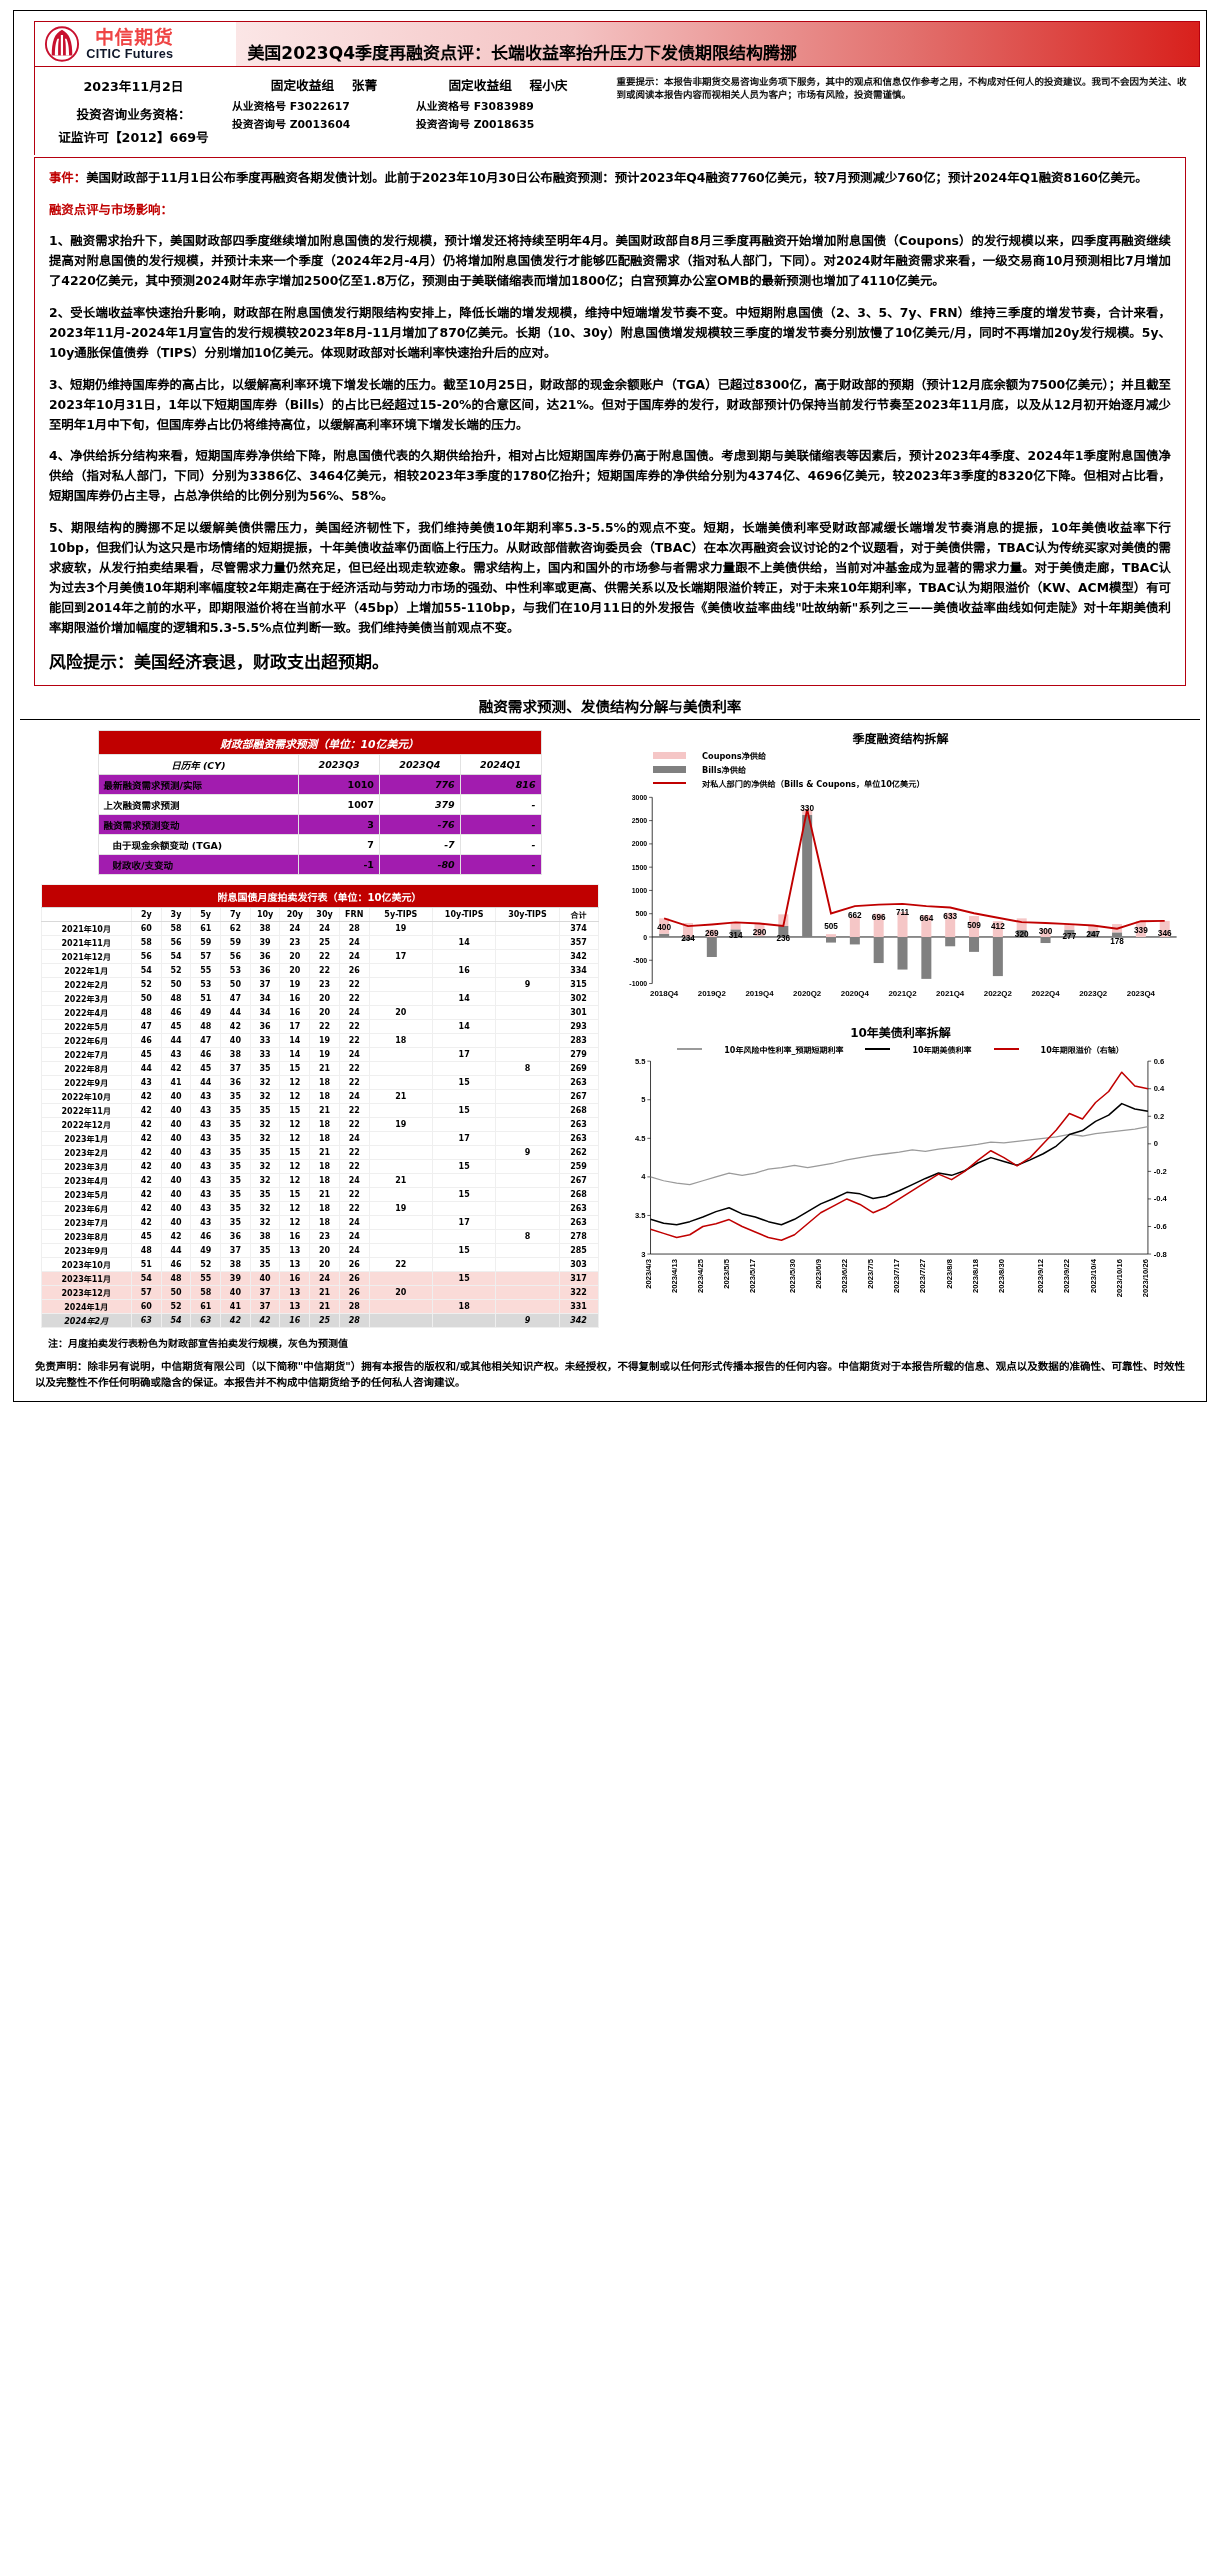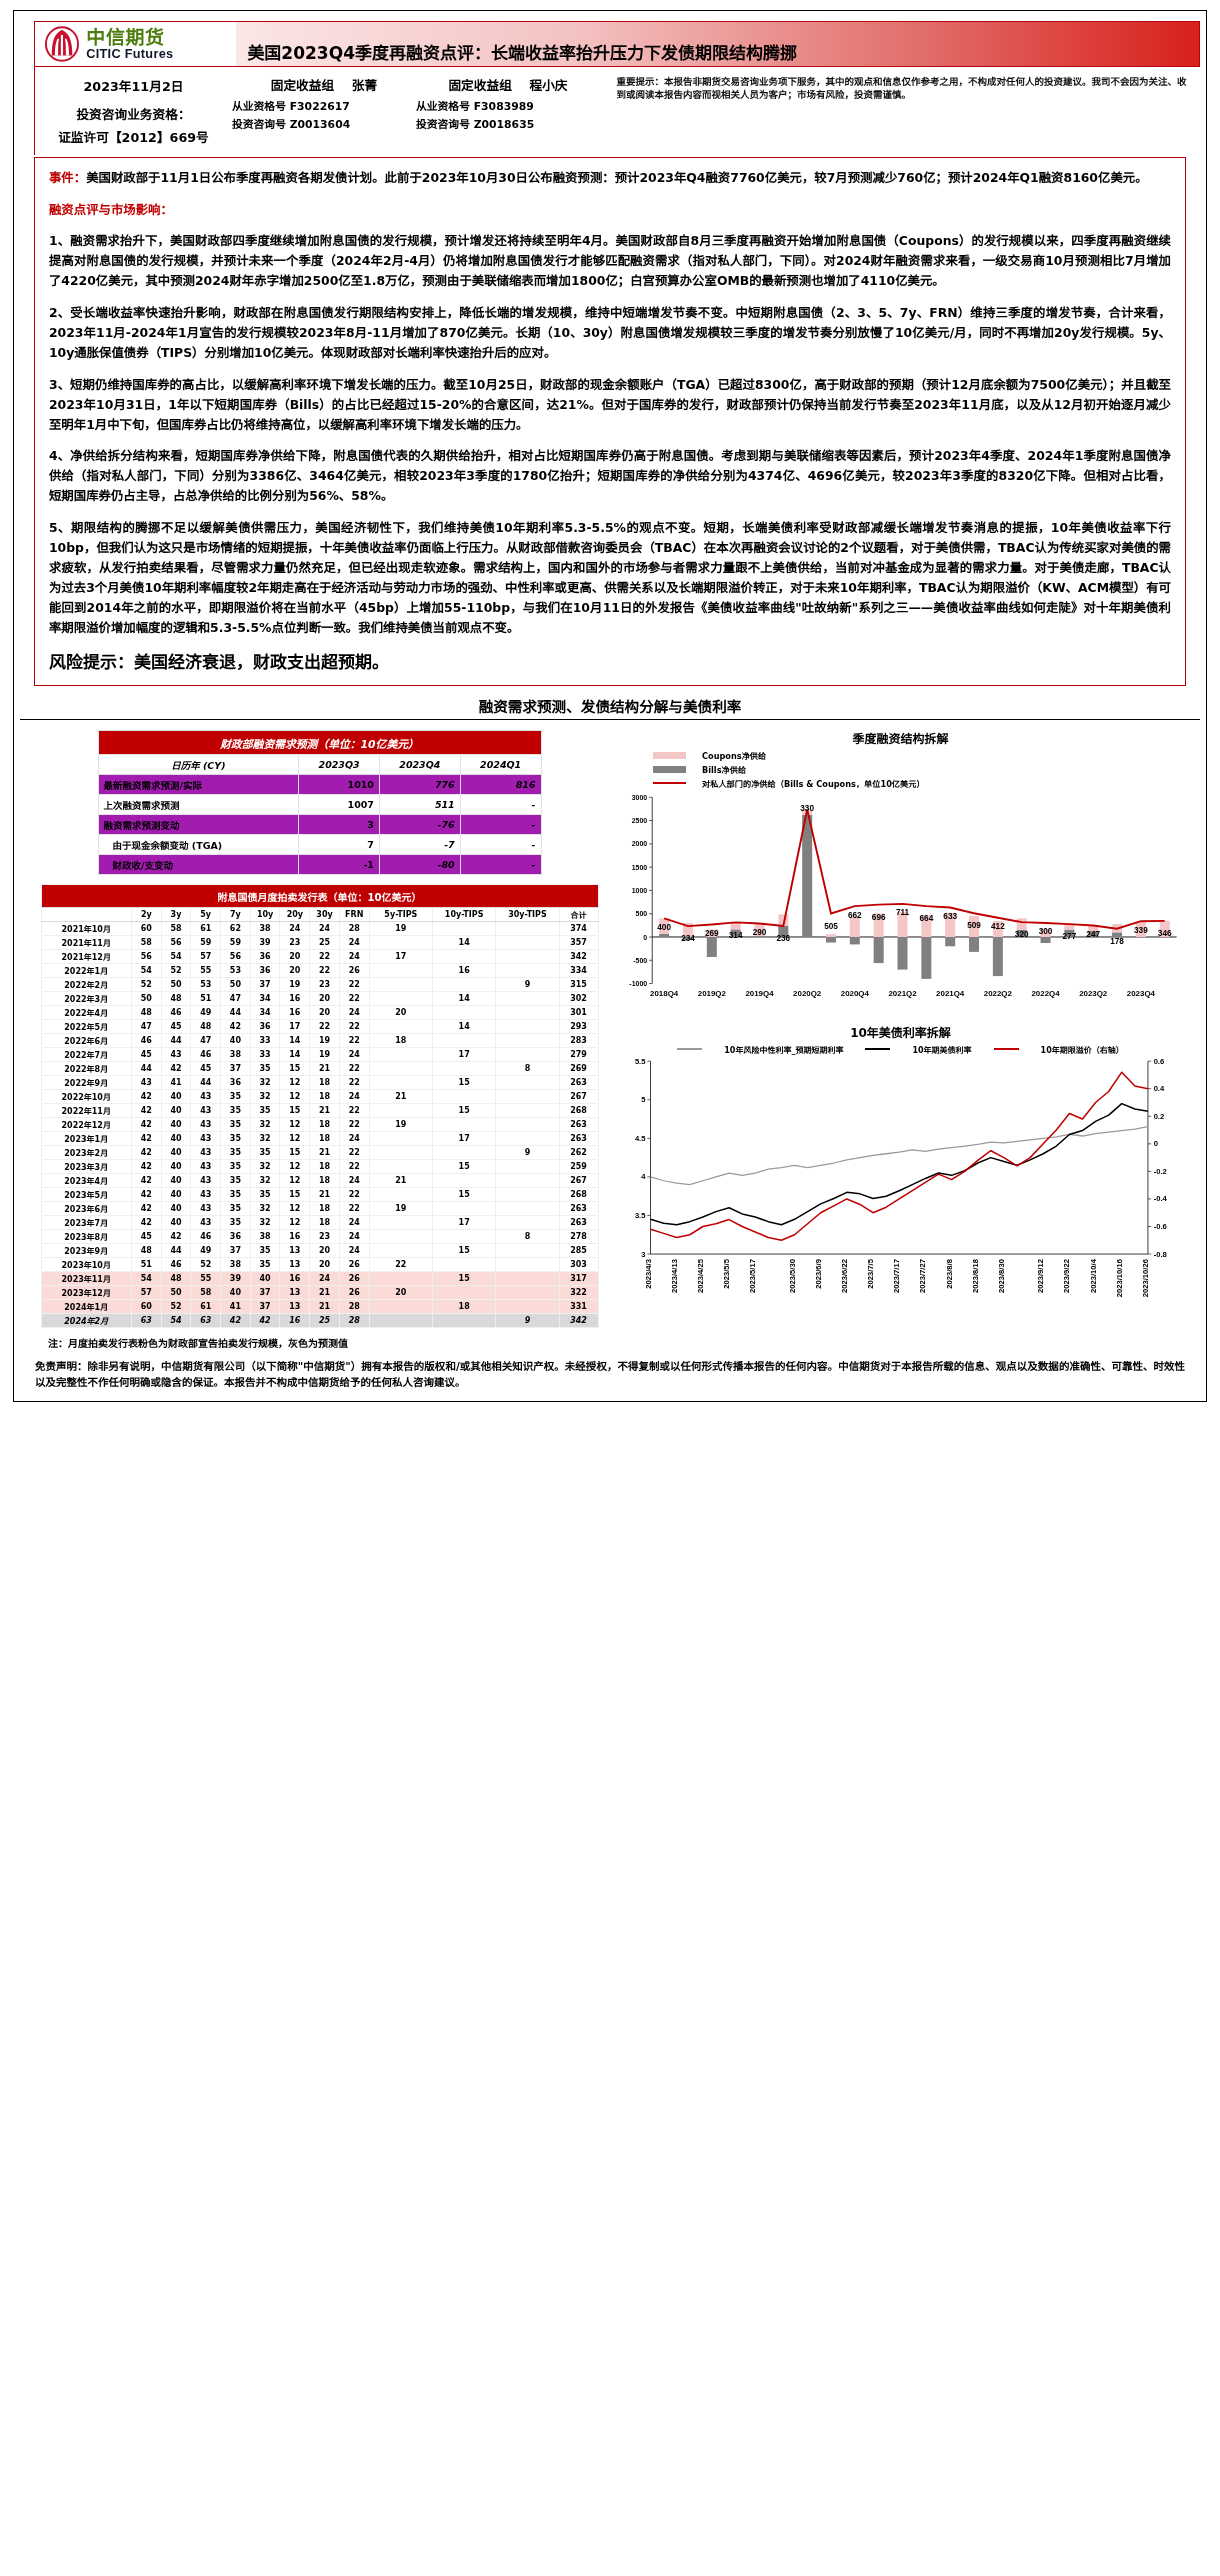--- a/index.html
+++ b/index.html
@@ -28,21 +28,21 @@
     border-top:1.9px solid #b5000f;
     border-left:1.9px solid #b5000f;
     border-bottom:1.9px solid #b5000f;
     background:#fff;
     display:flex;align-items:center;gap:6.3px;
     padding-left:9px;box-sizing:border-box;
     position:relative;
   }
   .logo-mark{width:36px;height:36px;position:relative;flex:none;}
   .logo-text{line-height:1.0;}
-  .logo-cn{font-family:"DejaVu Sans",sans-serif;font-weight:bold;font-size:19px;letter-spacing:0.6px;color:#4d7c0f;}
+  .logo-cn{font-family:"DejaVu Sans",sans-serif;font-weight:bold;font-size:19px;letter-spacing:0.6px;color:#ef4444;text-align:right;}
   .logo-en{font-family:"Liberation Sans",sans-serif;font-weight:bold;font-size:12.7px;letter-spacing:0.3px;color:#0f172a;margin-top:1.3px;}
   .title-bar{
     flex:1;
     background:linear-gradient(to right,#fbe6e6 0%,#f4c3c3 35%,#e2706d 70%,#d8201c 100%);
     border-top:1.9px solid #b5000f;
     border-right:1.9px solid #b5000f;
     border-bottom:1.9px solid #b5000f;
     display:flex;align-items:flex-end;
     box-sizing:border-box;
   }
@@ -260,21 +260,21 @@
         <tbody>
               <tr class="hl">
                 <td class="lab hl">最新融资需求预测/实际</td>
                 <td class="num hl">1010</td>
                 <td class="num it hl">776</td>
                 <td class="num it hl">816</td>
               </tr>
               <tr>
                 <td class="lab">上次融资需求预测</td>
                 <td class="num">1007</td>
-                <td class="num it">511</td>
+                <td class="num it">379</td>
                 <td class="num it">-</td>
               </tr>
               <tr class="hl">
                 <td class="lab hl">融资需求预测变动</td>
                 <td class="num hl">3</td>
                 <td class="num it hl">-76</td>
                 <td class="num it hl">-</td>
               </tr>
               <tr>
                 <td class="lab ind">由于现金余额变动 (TGA)</td>

